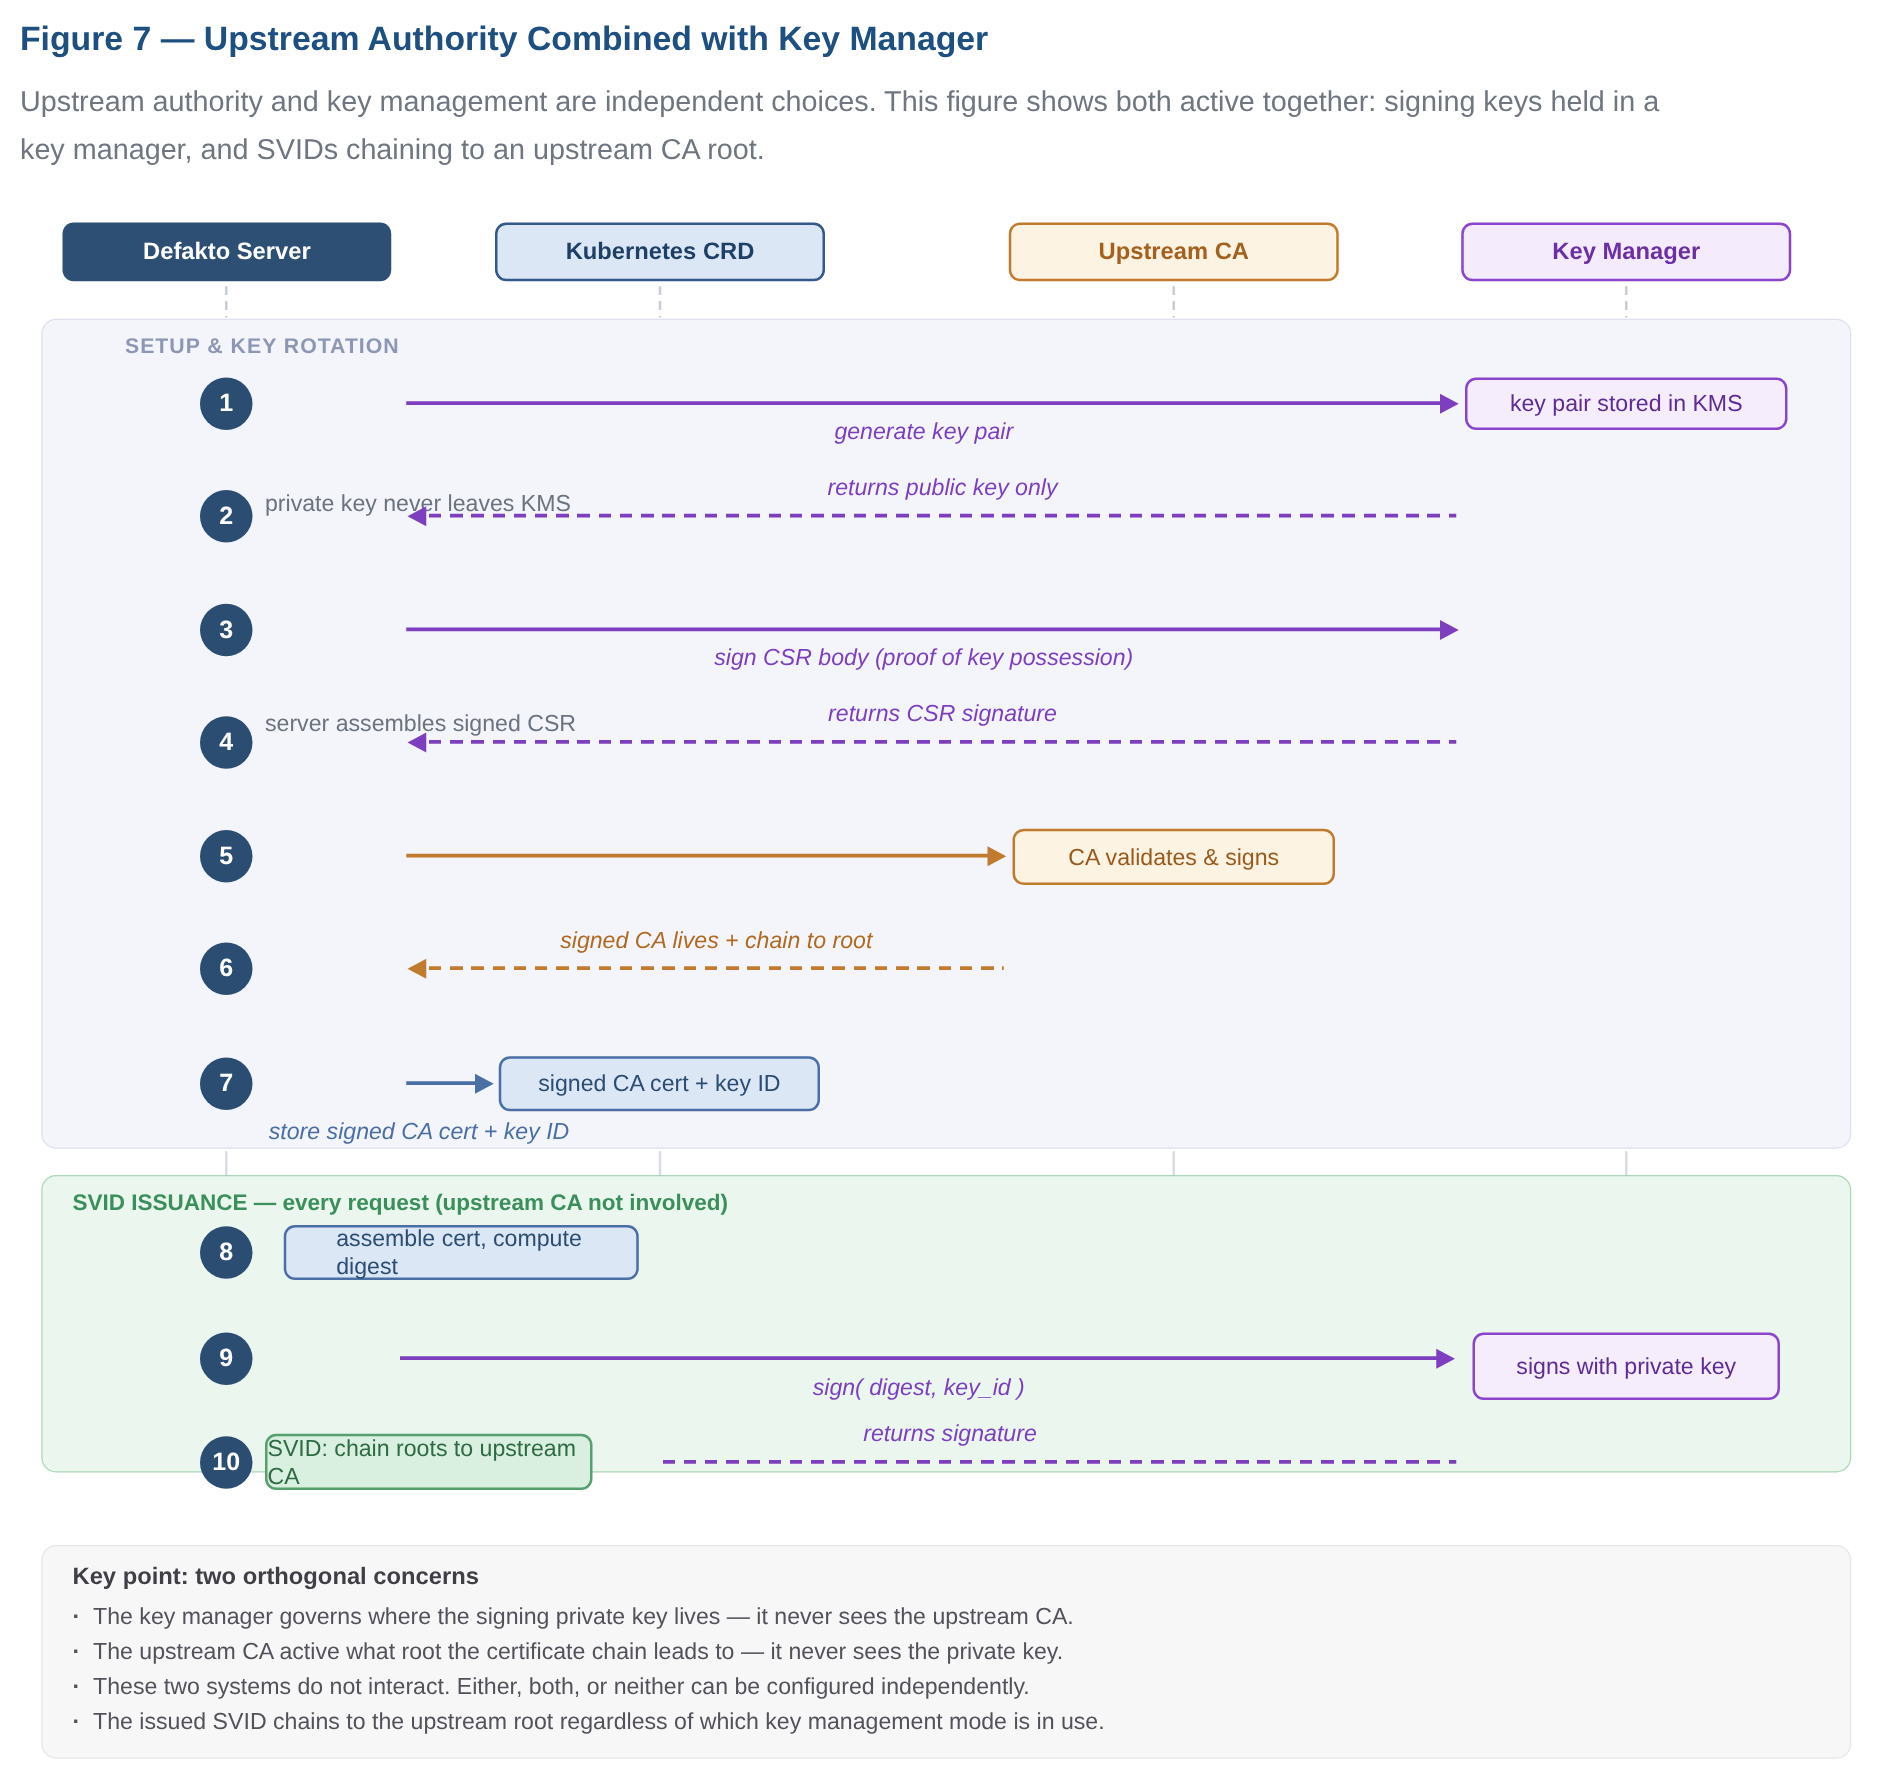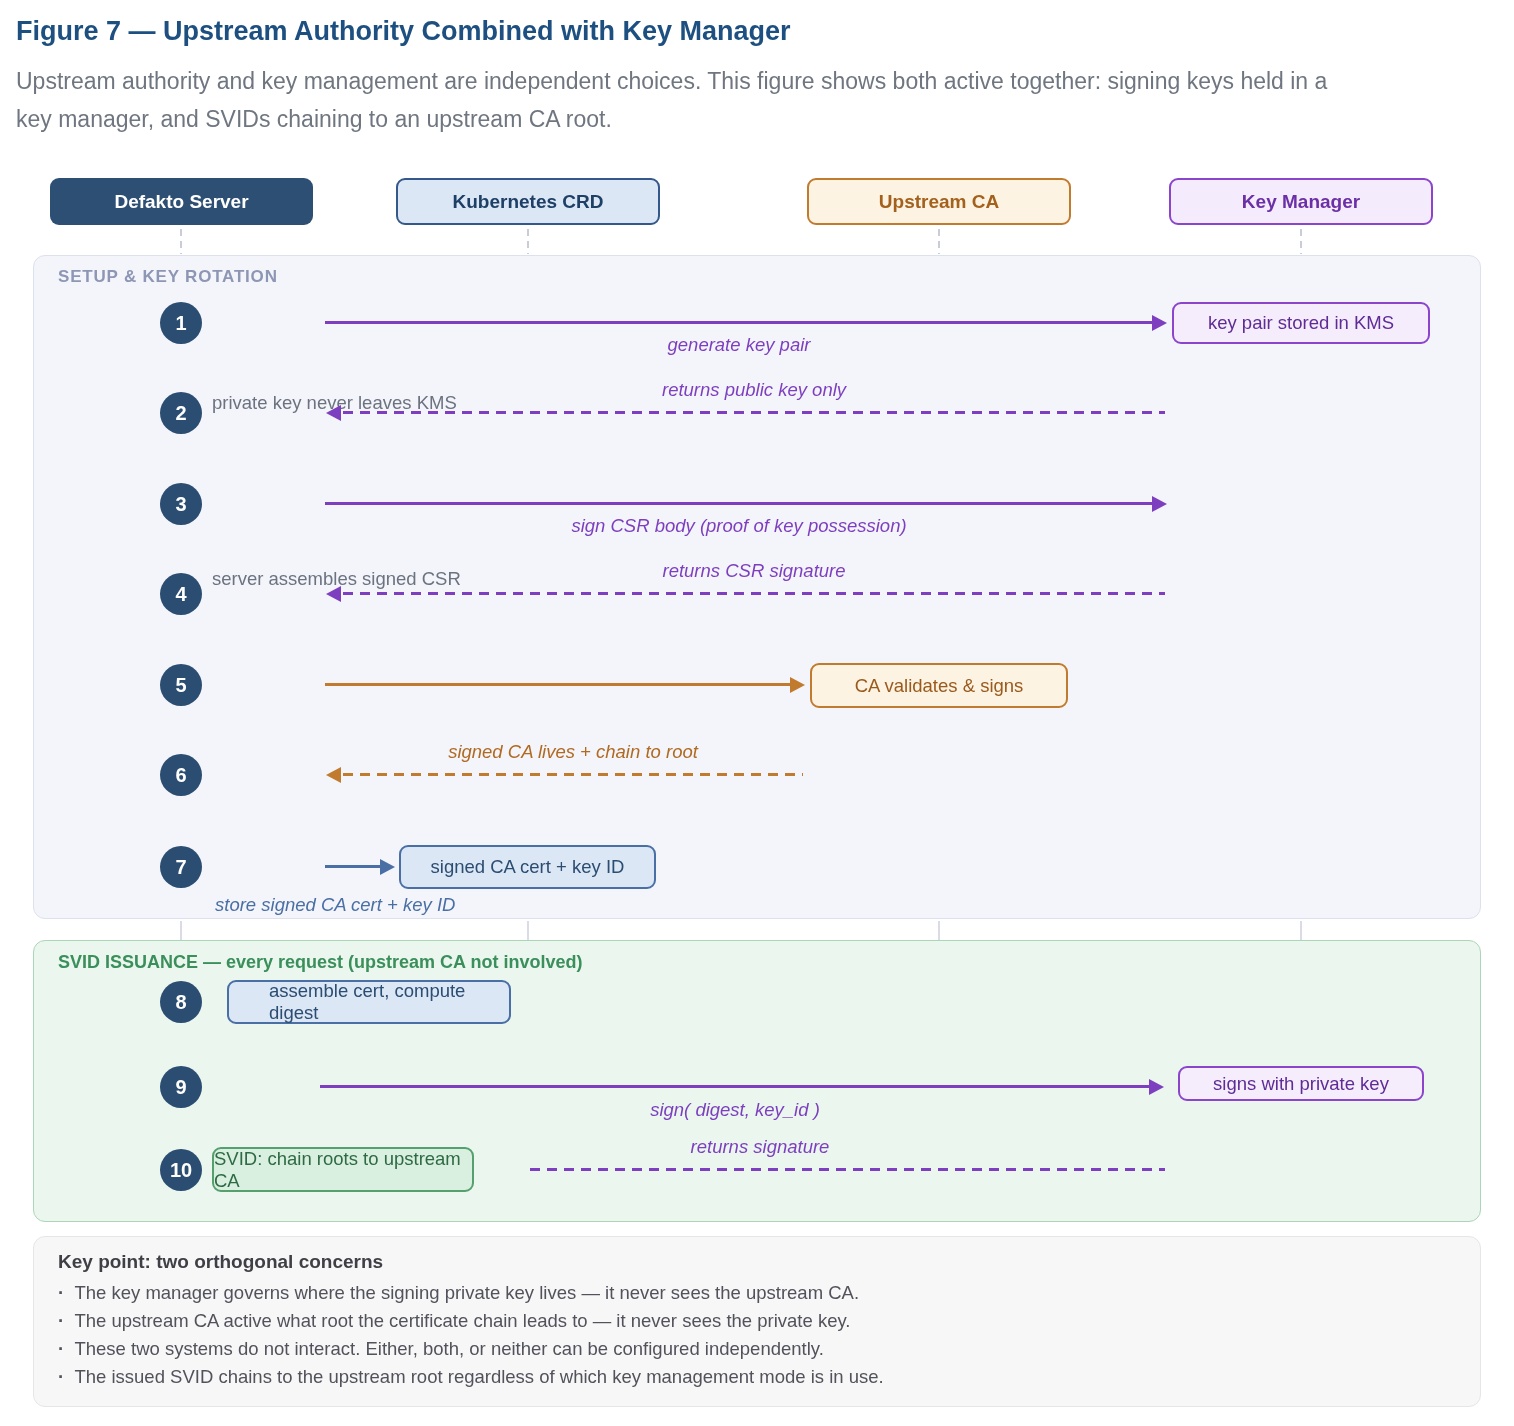--- a/index.html
+++ b/index.html
@@ -14,23 +14,23 @@
   .actor-blue{background:#dbe7f5;border:2px solid #35588a;color:#1e3f66;}
   .actor-orange{background:#fdf3e2;border:2px solid #c07b2f;color:#a4611d;}
   .actor-purple{background:#f4ecfc;border:2px solid #8b44cc;color:#6c2fa6;}
 
   .stub{position:absolute;top:229px;height:25px;width:2px;
         background:repeating-linear-gradient(180deg,#c9cdd6 0 7px,transparent 7px 12px);}
   .gapline{position:absolute;top:921px;height:19px;width:2px;background:#d9dce4;}
 
   .panel{position:absolute;left:33px;width:1448px;border-radius:12px;box-sizing:border-box;}
   .panel-setup{top:255px;height:664px;background:#f4f5fa;border:1.5px solid #dde0ee;}
-  .panel-svid{top:940px;height:282px;background:#eaf6ee;border:1.5px solid #abd6b8;}
+  .panel-svid{top:940px;height:238px;background:#eaf6ee;border:1.5px solid #abd6b8;}
   .panel-label{position:absolute;left:24px;top:11px;font-weight:bold;}
-  .label-setup{font-size:17px;letter-spacing:.8px;color:#8d96b4;}
+  .label-setup{font-size:17px;letter-spacing:.8px;color:#8d96b4;margin-left:42px;}
   .label-svid{font-size:18px;color:#3a8f5b;}
 
   .circle{position:absolute;width:42px;height:42px;border-radius:50%;background:#2b4d72;color:#ffffff;
           font-weight:bold;font-size:20px;display:flex;align-items:center;justify-content:center;}
 
   .node{position:absolute;border-radius:9px;border:2px solid;box-sizing:border-box;
         display:flex;align-items:center;justify-content:center;font-size:18.5px;}
   .node-purple{background:#f5edfc;border-color:#8b44cc;color:#5f2c96;}
   .node-orange{background:#fdf3e2;border-color:#c07b2f;color:#9a5a1d;}
   .node-blue{background:#dbe7f5;border-color:#4a6fa5;color:#2b4d72;}
@@ -133,21 +133,21 @@
   <div class="panel panel-svid">
     <div class="panel-label label-svid">SVID ISSUANCE — every request (upstream CA not involved)</div>
   </div>
 
   <div class="circle" style="left:160px;top:981px;">8</div>
   <div class="node node-blue" style="left:227px;top:980px;width:284px;height:44px;padding-left:40px;">assemble cert, compute digest</div>
 
   <div class="circle" style="left:160px;top:1066px;">9</div>
   <div class="line solid-purple" style="left:320px;top:1085px;width:830px;"></div>
   <div class="head head-right-purple" style="left:1149px;top:1079px;"></div>
-  <div class="node node-purple" style="left:1178px;top:1066px;width:246px;height:35px;">signs with private key</div>
+  <div class="node node-purple" style="left:1178px;top:1066px;width:246px;height:54px;">signs with private key</div>
   <div class="msg msg-purple" style="left:320px;top:1099px;width:830px;">sign( digest, key_id )</div>
 
   <div class="circle" style="left:160px;top:1149px;">10</div>
   <div class="node node-green" style="left:212px;top:1147px;width:262px;height:45px;">SVID: chain roots to upstream CA</div>
   <div class="msg msg-purple" style="left:460px;top:1136px;width:600px;">returns signature</div>
   <div class="line dash-purple" style="left:530px;top:1168px;width:635px;"></div>
 
   <div class="keypoint">
     <div class="kp-title">Key point: two orthogonal concerns</div>
     <ul class="kp-list">

